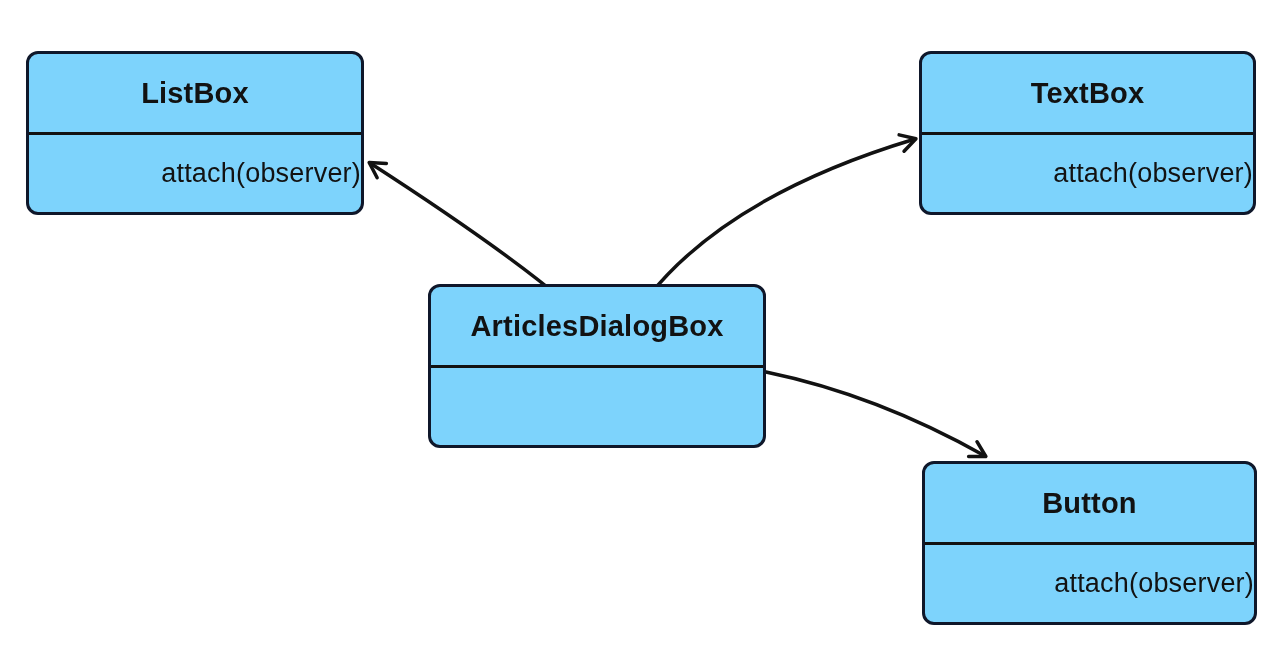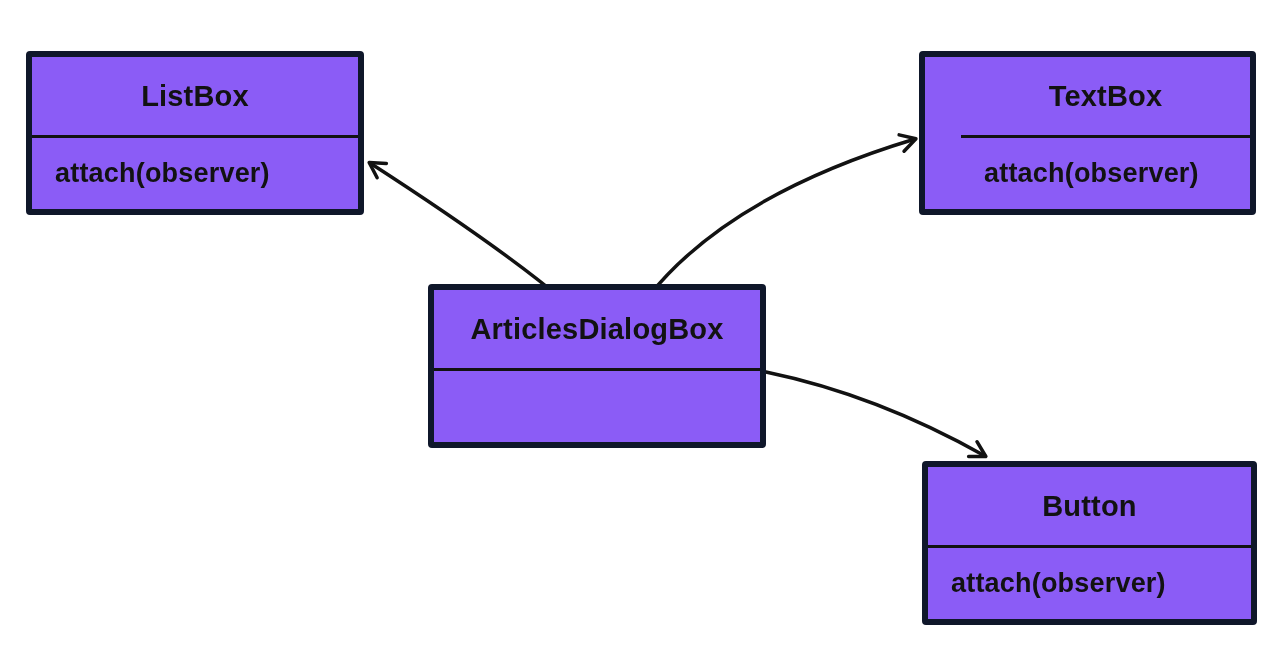--- a/index.html
+++ b/index.html
@@ -16,45 +16,46 @@
     overflow: hidden;
   }
   .arrows {
     position: absolute;
     left: 0; top: 0;
     width: 1280px; height: 654px;
   }
   .uml-class {
     position: absolute;
     box-sizing: border-box;
-    background: #8b5cf6;
-    border: 6px solid #0f172a;
-    border-radius: 4px;
+    background: #7dd3fc;
+    border: 3px solid #0f172a;
+    border-radius: 12px;
     display: flex;
     flex-direction: column;
   }
   .uml-title {
     box-sizing: border-box;
     height: 81px;
     border-bottom: 3px solid #121212;
     display: flex;
     align-items: center;
     justify-content: center;
     font-size: 29px;
     font-weight: 600;
     letter-spacing: 0.2px;
   }
   .uml-body {
     flex: 1;
     display: flex;
     align-items: center;
     padding-left: 23px;
     font-size: 27px;
-    font-weight: 700;
+    font-weight: 400;
     letter-spacing: 0.2px;
+    justify-content: flex-end;
   }
 </style>
 </head>
 <body>
 
 <div class="canvas">
 
   <svg class="arrows" viewBox="0 0 1280 654" xmlns="http://www.w3.org/2000/svg">
     <defs>
       <marker id="arrowhead" markerUnits="userSpaceOnUse" markerWidth="40" markerHeight="40" viewBox="-20 -20 40 40" refX="-1" refY="0" orient="auto">
@@ -66,21 +67,21 @@
     <path d="M 766 372 Q 877 395 985 456" fill="none" stroke="#121212" stroke-width="3.5" stroke-linecap="round" marker-end="url(#arrowhead)"></path>
   </svg>
 
   <div class="uml-class" style="left:26px; top:51px; width:338px; height:164px;">
     <div class="uml-title">ListBox</div>
     <div class="uml-body">
       <span>attach(observer)</span>
     </div>
   </div>
 
-  <div class="uml-class" style="left:919px; top:51px; width:337px; height:164px;padding-left:36px;">
+  <div class="uml-class" style="left:919px; top:51px; width:337px; height:164px;">
     <div class="uml-title">TextBox</div>
     <div class="uml-body">
       <span>attach(observer)</span>
     </div>
   </div>
 
   <div class="uml-class" style="left:428px; top:284px; width:338px; height:164px;">
     <div class="uml-title">ArticlesDialogBox</div>
     <div class="uml-body">
       <span></span>

